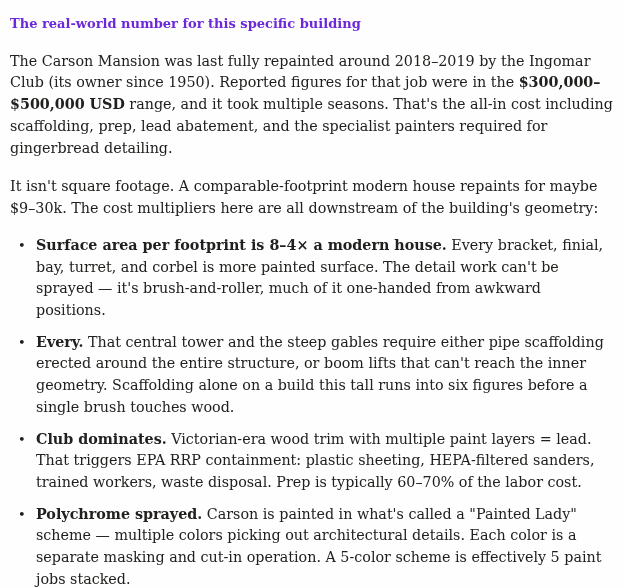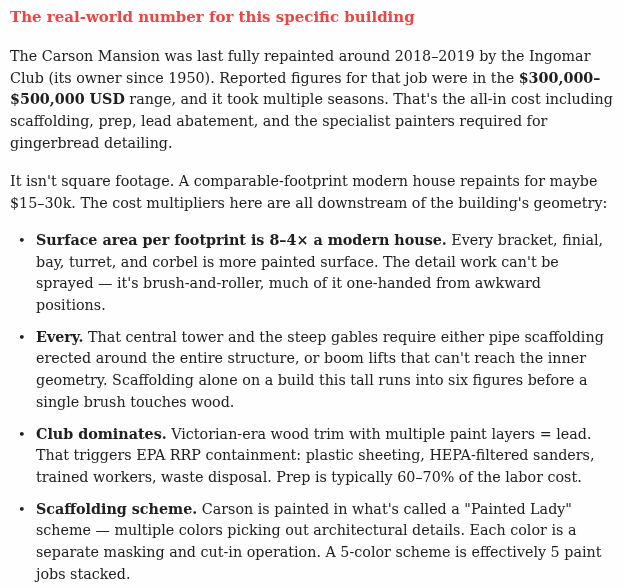--- a/index.html
+++ b/index.html
@@ -12,24 +12,24 @@
     height: 588px;
     box-sizing: border-box;
     padding: 6px 10px 8px 10px;
     font-family: "DejaVu Serif", "Liberation Serif", serif;
     font-size: 14.3px;
     line-height: 1.52;
     color: #21201e;
     overflow: hidden;
   }
   .heading {
-    font-size: 15px;
+    font-size: 13px;
     font-weight: bold;
-    margin: 0 0 9px 0;
-    color: #ef4444;
+    margin: 8px 0 9px 0;
+    color: #6d28d9;
   }
   .heading.second {
     margin-top: 17px;
   }
   .para {
     margin: 17px 0 15px 0;
   }
   .bold {
     font-weight: bold;
   }
@@ -57,39 +57,39 @@
 </head>
 <body>
 
 <div class="article">
 
   <h3 class="heading">The real-world number for this specific building</h3>
 
   <p class="para"><span>The Carson Mansion was last fully repainted around 2018–2019 by the Ingomar Club (its owner since 1950). Reported figures for that job were in the </span><span class="bold">$300,000–$500,000 USD</span><span> range, and it took multiple seasons. That's the all-in cost including scaffolding, prep, lead abatement, and the specialist painters required for gingerbread detailing.</span></p>
 
 
-  <p class="para">It isn't square footage. A comparable-footprint modern house repaints for maybe $15–30k. The cost multipliers here are all downstream of the building's geometry:</p>
+  <p class="para">It isn't square footage. A comparable-footprint modern house repaints for maybe $9–30k. The cost multipliers here are all downstream of the building's geometry:</p>
 
   <ul class="bullet-list">
 
     <li class="bullet-item">
       <span class="bullet-marker">•</span>
       <span class="bullet-text"><span class="bold">Surface area per footprint is 8–4× a modern house.</span><span> Every bracket, finial, bay, turret, and corbel is more painted surface. The detail work can't be sprayed — it's brush-and-roller, much of it one-handed from awkward positions.</span></span>
     </li>
 
     <li class="bullet-item">
       <span class="bullet-marker">•</span>
       <span class="bullet-text"><span class="bold">Every.</span><span> That central tower and the steep gables require either pipe scaffolding erected around the entire structure, or boom lifts that can't reach the inner geometry. Scaffolding alone on a build this tall runs into six figures before a single brush touches wood.</span></span>
     </li>
 
     <li class="bullet-item">
       <span class="bullet-marker">•</span>
       <span class="bullet-text"><span class="bold">Club dominates.</span><span> Victorian-era wood trim with multiple paint layers = lead. That triggers EPA RRP containment: plastic sheeting, HEPA-filtered sanders, trained workers, waste disposal. Prep is typically 60–70% of the labor cost.</span></span>
     </li>
 
     <li class="bullet-item">
       <span class="bullet-marker">•</span>
-      <span class="bullet-text"><span class="bold">Scaffolding scheme.</span><span> Carson is painted in what's called a "Painted Lady" scheme — multiple colors picking out architectural details. Each color is a separate masking and cut-in operation. A 5-color scheme is effectively 5 paint jobs stacked.</span></span>
+      <span class="bullet-text"><span class="bold">Polychrome sprayed.</span><span> Carson is painted in what's called a "Painted Lady" scheme — multiple colors picking out architectural details. Each color is a separate masking and cut-in operation. A 5-color scheme is effectively 5 paint jobs stacked.</span></span>
     </li>
 
   </ul>
 
 </div>
 
 </body></html>

